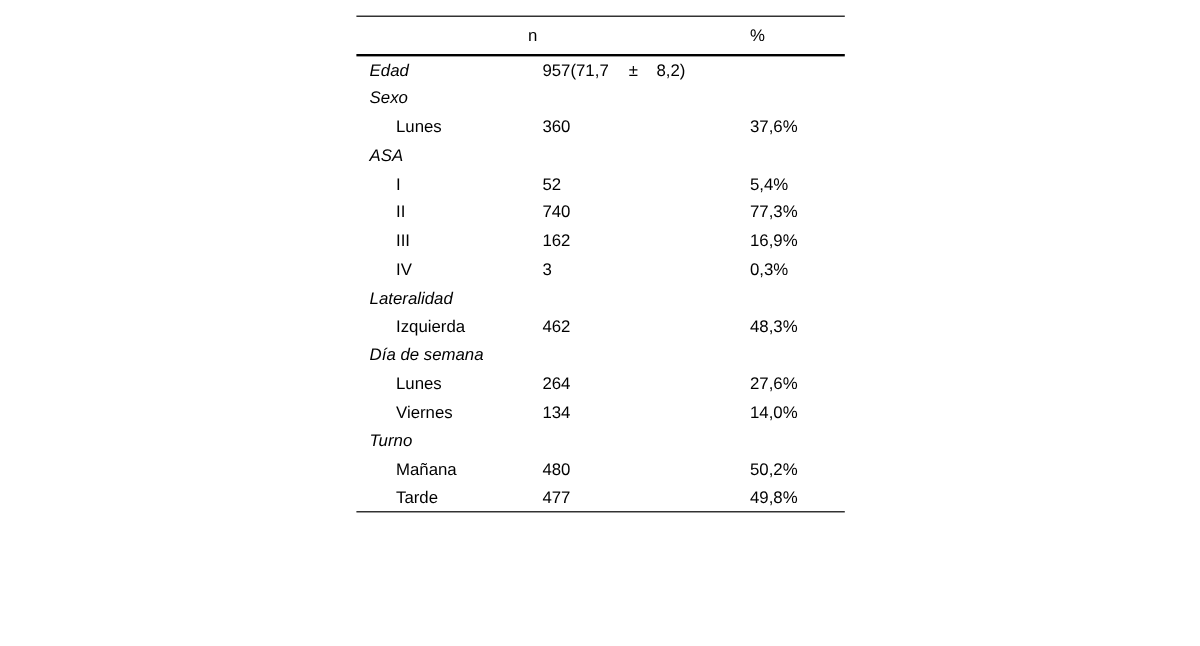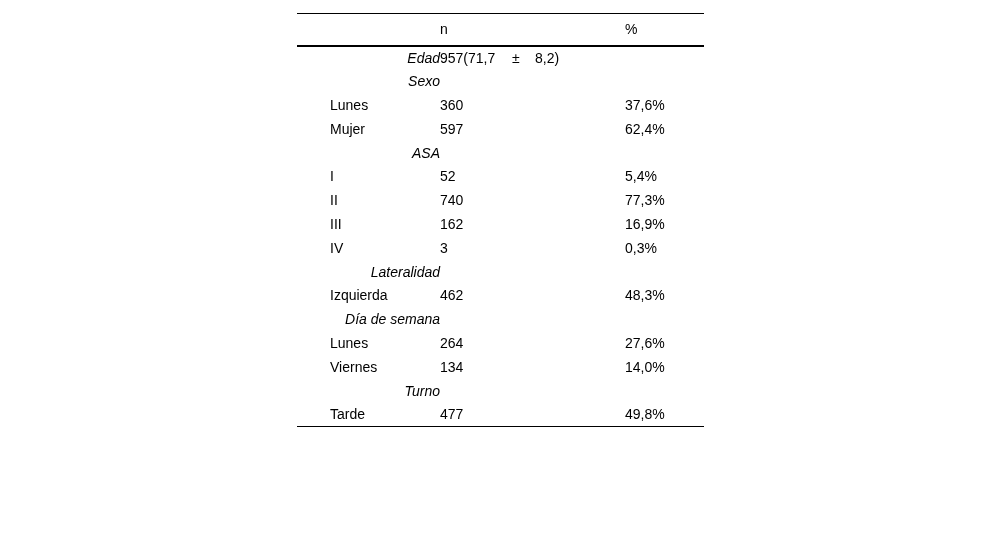--- a/index.html
+++ b/index.html
@@ -32,24 +32,24 @@
   th {
     font-weight: normal;
     text-align: left;
     vertical-align: middle;
   }
   tbody tr { height: 23.8px; }
   td { vertical-align: middle; }
   .col-label { width: 143px; padding-left: 11px; }
   .col-n   { width: 185px; }
   .col-pct { width: 79px;  }
-  tr.category td.col-label { font-style: italic; padding-left: 11px; text-align: right; }
+  tr.category td.col-label { font-style: italic; padding-left: 11px; }
   tr.item td.col-label     { font-style: normal; padding-left: 33px; }
   .n-part { display: inline-block; white-space: pre; }
-  .n-part-0 { width: 72px; }
+  .n-part-0 { width: 72px; margin-left: 12px; }
   .n-part-1 { width: 23px; }
 </style>
 </head>
 <body>
 
 <div class="canvas">
   <table class="stats-table">
     <thead>
       <tr>
         <th class="col-label"></th>
@@ -65,25 +65,20 @@
         </tr>
         <tr class="category">
           <td class="col-label">Sexo</td>
           <td class="col-n"></td>
           <td class="col-pct"></td>
         </tr>
         <tr class="item">
           <td class="col-label">Lunes</td>
           <td class="col-n"><span class="n-part n-part-0">360</span></td>
           <td class="col-pct">37,6%</td>
-        </tr>
-        <tr class="item">
-          <td class="col-label">Mujer</td>
-          <td class="col-n"><span class="n-part n-part-0">597</span></td>
-          <td class="col-pct">62,4%</td>
         </tr>
         <tr class="category">
           <td class="col-label">ASA</td>
           <td class="col-n"></td>
           <td class="col-pct"></td>
         </tr>
         <tr class="item">
           <td class="col-label">I</td>
           <td class="col-n"><span class="n-part n-part-0">52</span></td>
           <td class="col-pct">5,4%</td>
@@ -127,19 +122,24 @@
           <td class="col-label">Viernes</td>
           <td class="col-n"><span class="n-part n-part-0">134</span></td>
           <td class="col-pct">14,0%</td>
         </tr>
         <tr class="category">
           <td class="col-label">Turno</td>
           <td class="col-n"></td>
           <td class="col-pct"></td>
         </tr>
         <tr class="item">
+          <td class="col-label">Mañana</td>
+          <td class="col-n"><span class="n-part n-part-0">480</span></td>
+          <td class="col-pct">50,2%</td>
+        </tr>
+        <tr class="item">
           <td class="col-label">Tarde</td>
           <td class="col-n"><span class="n-part n-part-0">477</span></td>
           <td class="col-pct">49,8%</td>
         </tr>
       </tbody>
   </table>
 </div>
 
 </body></html>

